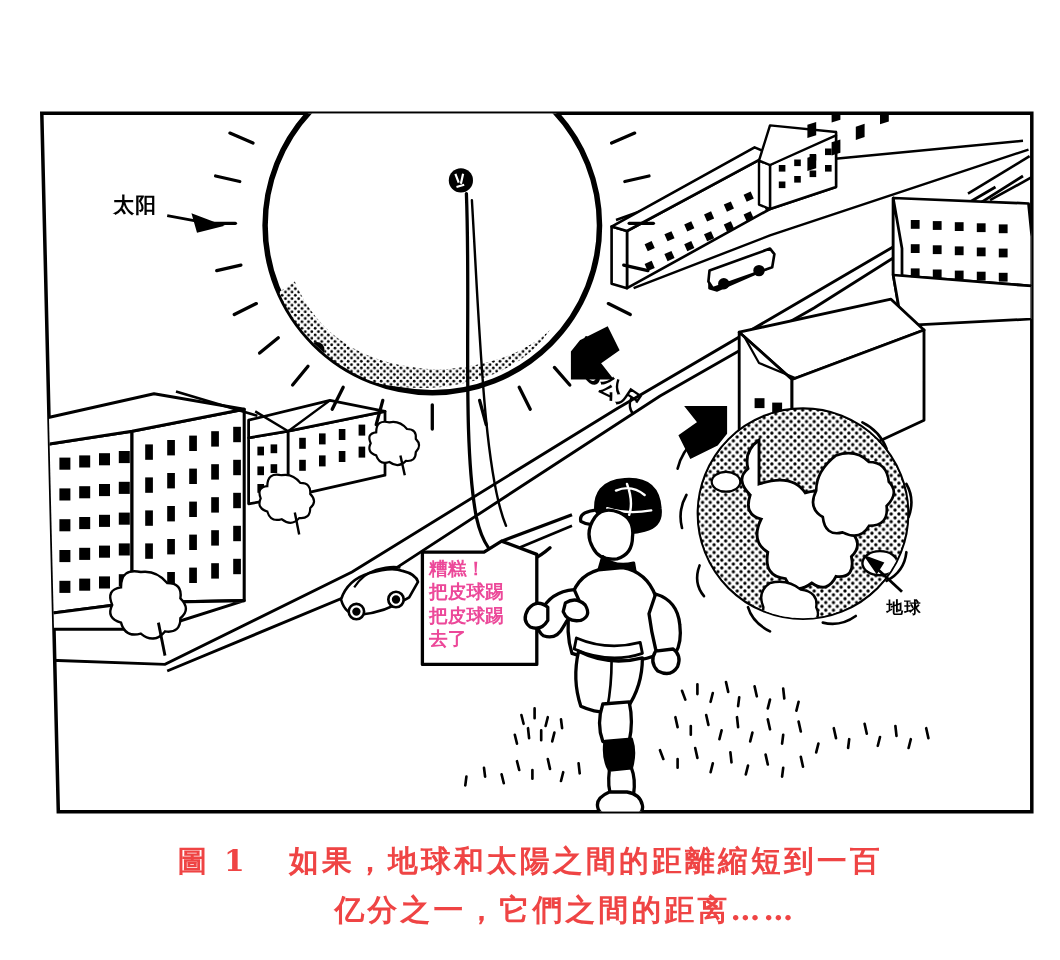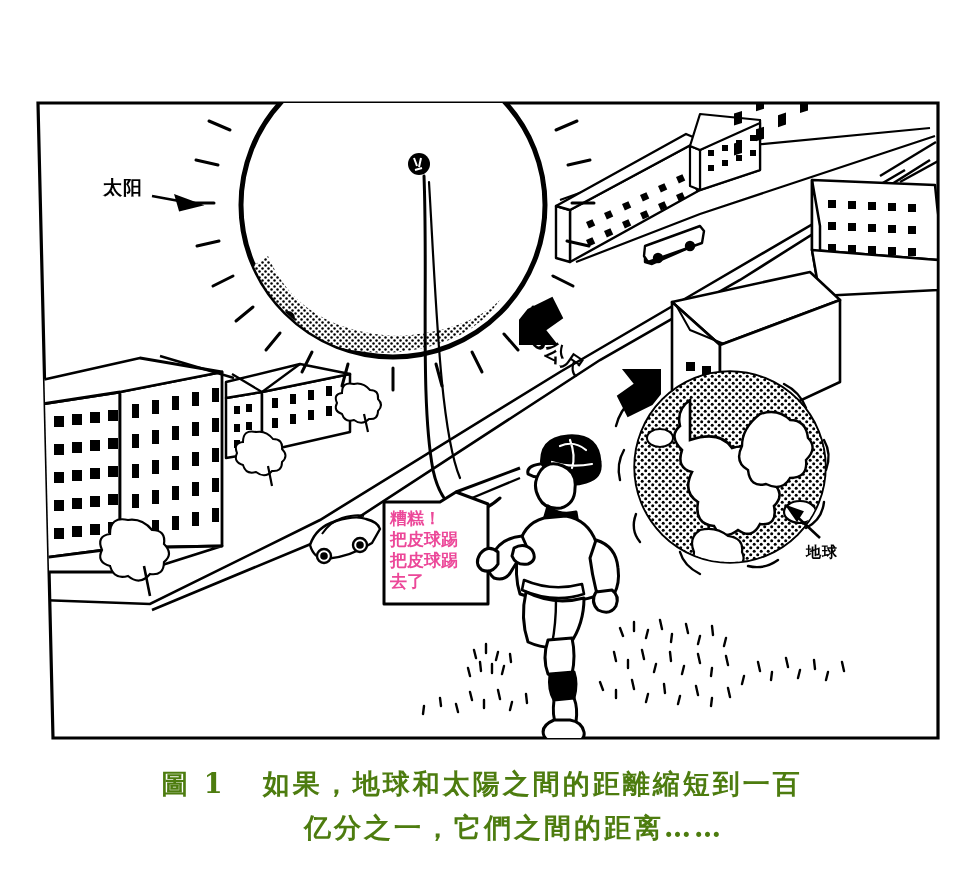--- a/index.html
+++ b/index.html
@@ -16,21 +16,21 @@
   #caption{
     position:absolute;left:0;top:762px;width:964px;
     text-align:center;
   }
   .cap-line{
     font-family:"DejaVu Serif","Liberation Serif",serif;
     font-size:27px;
     font-weight:700;
     letter-spacing:3px;
     line-height:44px;
-    color:#4d7c0f;
+    color:#ef4444;
     white-space:pre;
   }
   .cap-line.l1{padding-left:0px;}
   .cap-line.l2{padding-left:64px;}
 
   
   .lbl{
     position:absolute;
     font-family:"DejaVu Sans","Liberation Sans",sans-serif;
     font-weight:700;

